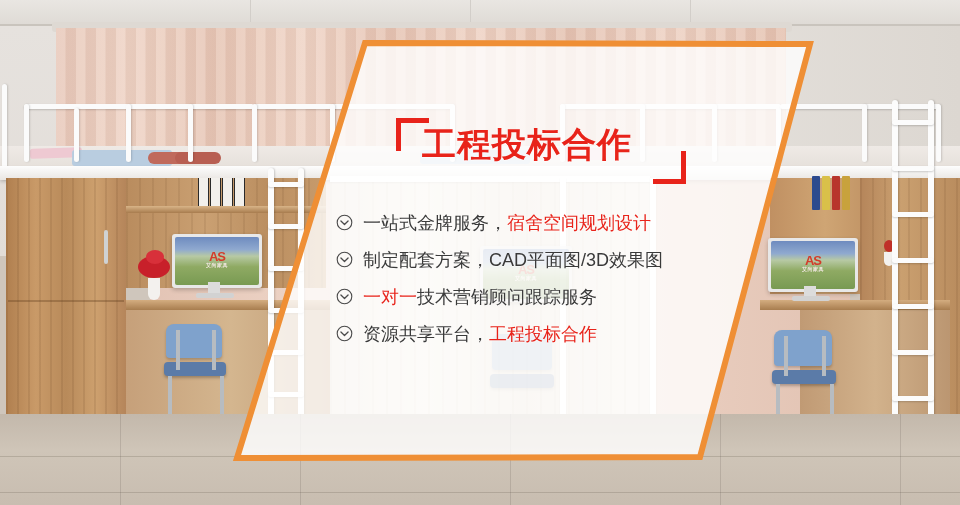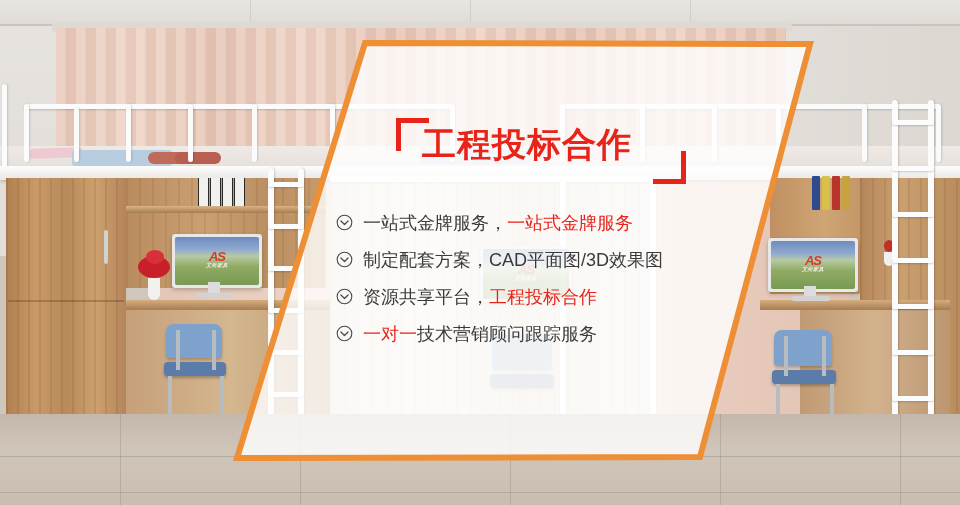--- a/index.html
+++ b/index.html
@@ -5,21 +5,21 @@
   html,body{margin:0;padding:0;background:#fff;}
   body{font-family:"Liberation Sans","DejaVu Sans",sans-serif;}
 
   #banner{
     position:relative;
     width:960px;height:505px;
     overflow:hidden;
   }
 
   
-  .photo{position:absolute;inset:0;overflow:hidden;background:#cfc6bc;font-style:italic;}
+  .photo{position:absolute;inset:0;overflow:hidden;background:#cfc6bc;}
 
   
   .ceiling{position:absolute;left:0;top:0;width:960px;height:26px;
     background:linear-gradient(#e9e6e2,#dedad5);}
   .ceiling-line{position:absolute;left:0;top:24px;width:960px;height:3px;background:#c9c4bd;}
   .ceil-seam{position:absolute;top:0;width:1px;height:26px;background:#d2cec9;}
   .wall{position:absolute;left:0;top:26px;width:960px;height:230px;
     background:linear-gradient(#e6e2de,#e2ddd8);}
   .wall-right{position:absolute;left:700px;top:26px;width:260px;height:250px;
     background:linear-gradient(90deg,#e4e0db,#dcd7d1);}
@@ -351,43 +351,43 @@
       <div class="title-text">工程投标合作</div>
     </div>
 
     <div class="list">
 
       <div class="li">
         <svg class="chev" viewBox="0 0 20 20">
           <circle cx="10" cy="10" r="8.6" fill="none" stroke="#4a4a4a" stroke-width="1.3"></circle>
           <polyline points="5.8,8.2 10,12.4 14.2,8.2" fill="none" stroke="#4a4a4a" stroke-width="1.5" stroke-linecap="round" stroke-linejoin="round"></polyline>
         </svg>
-        <span class="li-text"><span>一站式金牌服务，</span><span class="hl">一站式金牌服务</span><span></span></span>
+        <span class="li-text"><span>一站式金牌服务，</span><span class="hl">宿舍空间规划设计</span><span></span></span>
       </div>
 
       <div class="li">
         <svg class="chev" viewBox="0 0 20 20">
           <circle cx="10" cy="10" r="8.6" fill="none" stroke="#4a4a4a" stroke-width="1.3"></circle>
           <polyline points="5.8,8.2 10,12.4 14.2,8.2" fill="none" stroke="#4a4a4a" stroke-width="1.5" stroke-linecap="round" stroke-linejoin="round"></polyline>
         </svg>
         <span class="li-text"><span>制定配套方案，CAD平面图/3D效果图</span><span class="hl"></span><span></span></span>
       </div>
 
       <div class="li">
         <svg class="chev" viewBox="0 0 20 20">
           <circle cx="10" cy="10" r="8.6" fill="none" stroke="#4a4a4a" stroke-width="1.3"></circle>
           <polyline points="5.8,8.2 10,12.4 14.2,8.2" fill="none" stroke="#4a4a4a" stroke-width="1.5" stroke-linecap="round" stroke-linejoin="round"></polyline>
         </svg>
-        <span class="li-text"><span>资源共享平台，</span><span class="hl">工程投标合作</span><span></span></span>
+        <span class="li-text"><span></span><span class="hl">一对一</span><span>技术营销顾问跟踪服务</span></span>
       </div>
 
       <div class="li">
         <svg class="chev" viewBox="0 0 20 20">
           <circle cx="10" cy="10" r="8.6" fill="none" stroke="#4a4a4a" stroke-width="1.3"></circle>
           <polyline points="5.8,8.2 10,12.4 14.2,8.2" fill="none" stroke="#4a4a4a" stroke-width="1.5" stroke-linecap="round" stroke-linejoin="round"></polyline>
         </svg>
-        <span class="li-text"><span></span><span class="hl">一对一</span><span>技术营销顾问跟踪服务</span></span>
+        <span class="li-text"><span>资源共享平台，</span><span class="hl">工程投标合作</span><span></span></span>
       </div>
 
 
     </div>
   </div>
 </div>
 
 </body></html>

